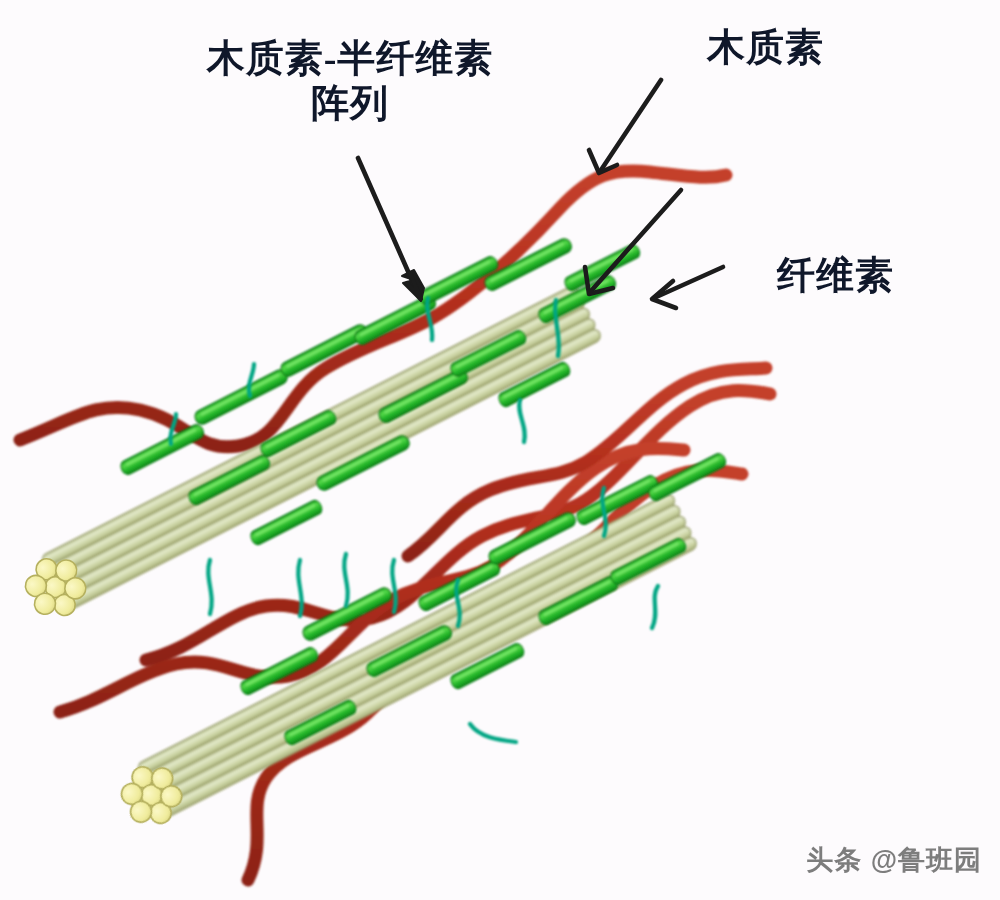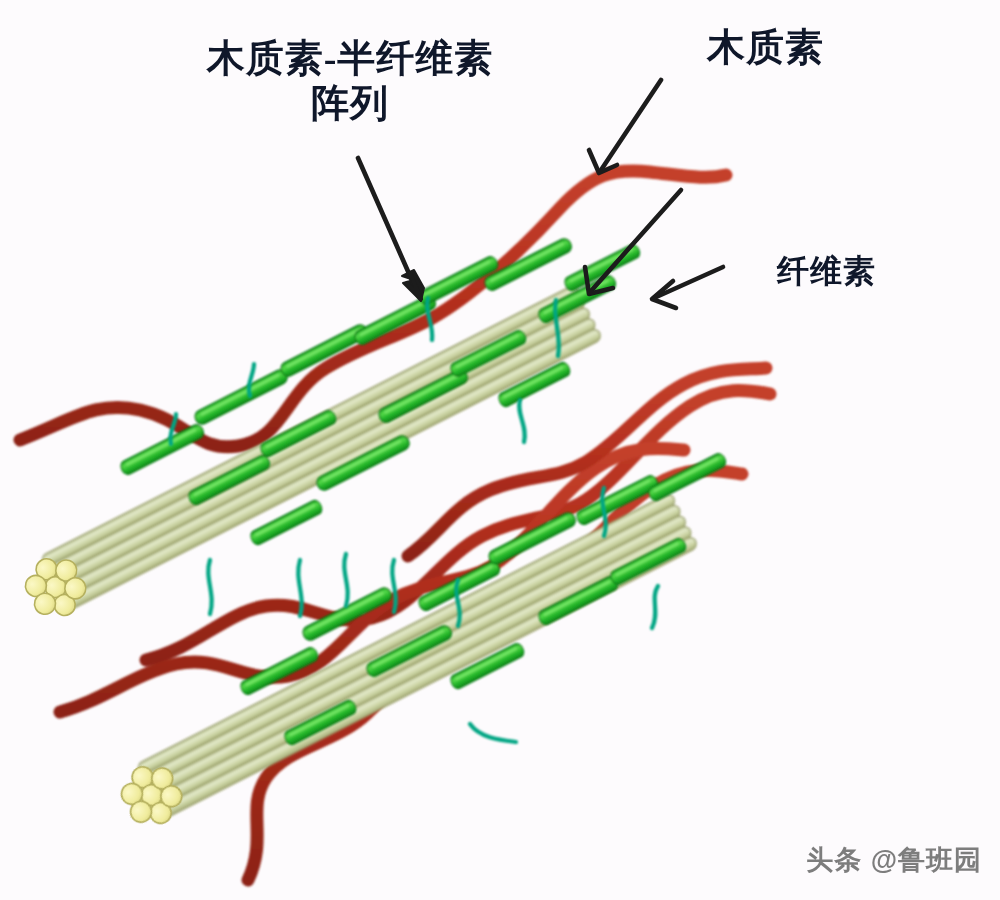--- a/index.html
+++ b/index.html
@@ -23,21 +23,21 @@
     text-shadow:0 0 2px #fdfbfd,0 0 4px #fdfbfd;
   }
   #label-lignin-hemicellulose{
     left:185px;top:36px;
     font-size:38px;
     text-align:center;
     width:330px;
   }
   #label-lignin{left:707px;top:25px;font-size:38px;}
   #label-hemicellulose{left:756px;top:140px;font-size:38px;}
-  #label-cellulose{left:777px;top:253px;font-size:32px;}
+  #label-cellulose{left:777px;top:253px;font-size:38px;}
 
   #watermark{
     position:absolute;right:18px;bottom:22px;
     font-size:27px;font-weight:700;color:#737373;
     font-family:"Liberation Sans","DejaVu Sans",sans-serif;
     letter-spacing:1px;white-space:nowrap;
     opacity:.92;
   }
 </style>
 </head>

